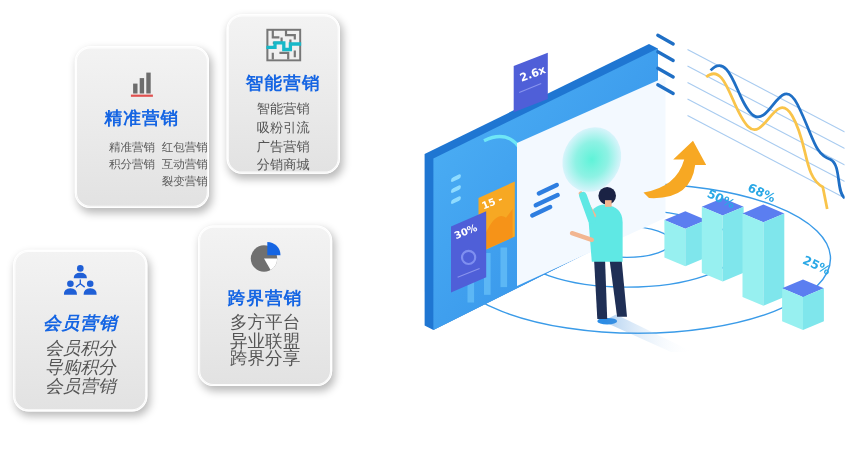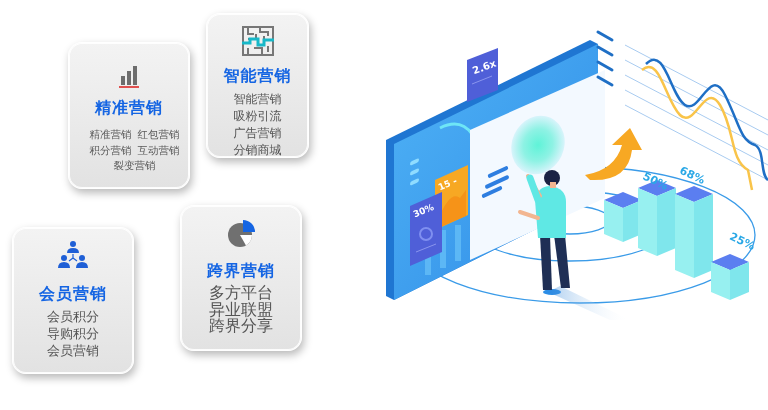--- a/index.html
+++ b/index.html
@@ -16,37 +16,37 @@
     text-align: center;
     box-sizing: border-box;
   }
   .card .icon { position: absolute; left: 50%; transform: translateX(-50%); }
   .card .title {
     position: absolute; left: 0; right: 0;
     color: #1565e3; font-weight: bold; font-size: 16px; letter-spacing: 1px;
   }
   .card .items { position: absolute; left: 0; right: 0; color: #555; font-size: 11.5px; line-height: 16px; }
   .card .items div { white-space: nowrap; }
-  .card.grid .items { text-align: center; padding-left: 11px; font-size: 10.5px; line-height: 15.5px; color: #5a5a5a; }
+  .card.grid .items { text-align: right; padding-left: 11px; font-size: 10.5px; line-height: 15.5px; color: #5a5a5a; }
   .card.grid .items .row span { display: inline-block; width: 48px; }
 
   #card1 { left: 36px; top: 42px; width: 122px; height: 147px; margin-left: 32px; }
   #card1 .icon { top: 22px; }
   #card1 .title { top: 55px; }
   #card1 .items { top: 84px; }
 
   #card2 { left: 206px; top: 13px; width: 103px; height: 145px; }
   #card2 .icon { top: 12px; }
   #card2 .title { top: 52px; }
   #card2 .items { top: 77px; font-size: 12px; line-height: 17px; }
 
-  #card3 { left: 12px; top: 227px; width: 122px; height: 147px; }
+  #card3 { left: 12px; top: 227px; width: 122px; height: 147px; font-style: italic; }
   #card3 .icon { top: 12px; }
   #card3 .title { top: 56px; }
-  #card3 .items { top: 80px; font-size: 13px; line-height: 17px; }
+  #card3 .items { top: 80px; font-size: 16px; line-height: 17px; }
 
   #card4 { left: 180px; top: 205px; width: 122px; height: 146px; padding-left: 20px; }
   #card4 .icon { top: 13px; }
   #card4 .title { top: 55px; }
   #card4 .items { top: 79px; font-size: 16px; line-height: 16.5px; }
 
   #illustration { position: absolute; left: 380px; top: 20px; width: 388px; height: 390px; }
   .fig-label { font-family: "DejaVu Sans", sans-serif; font-weight: bold; }
 </style>
 </head>

